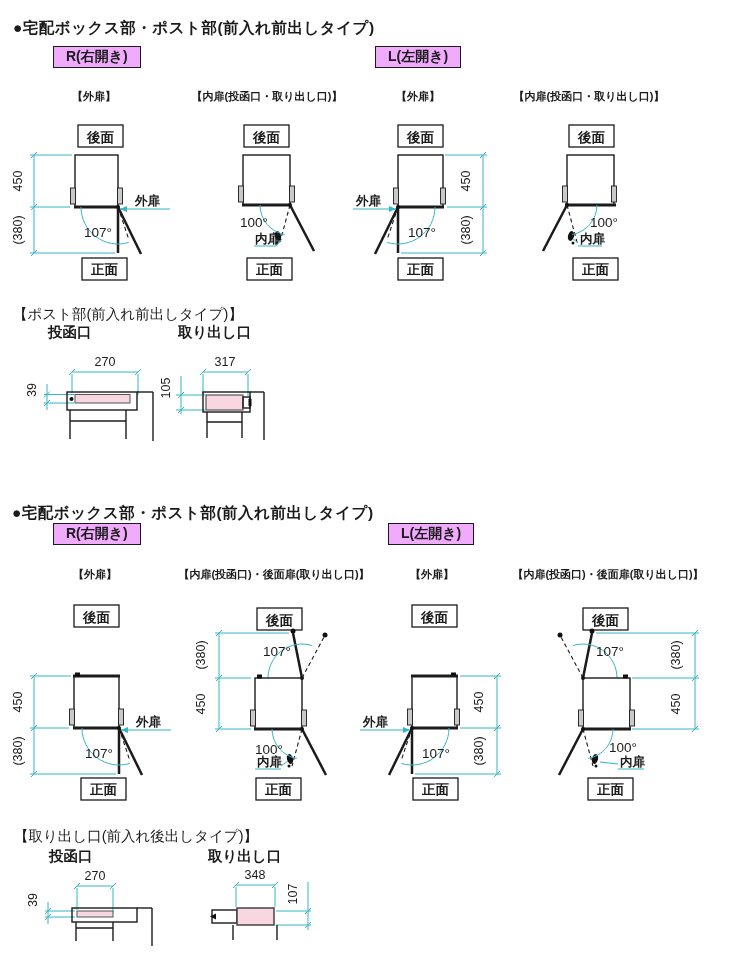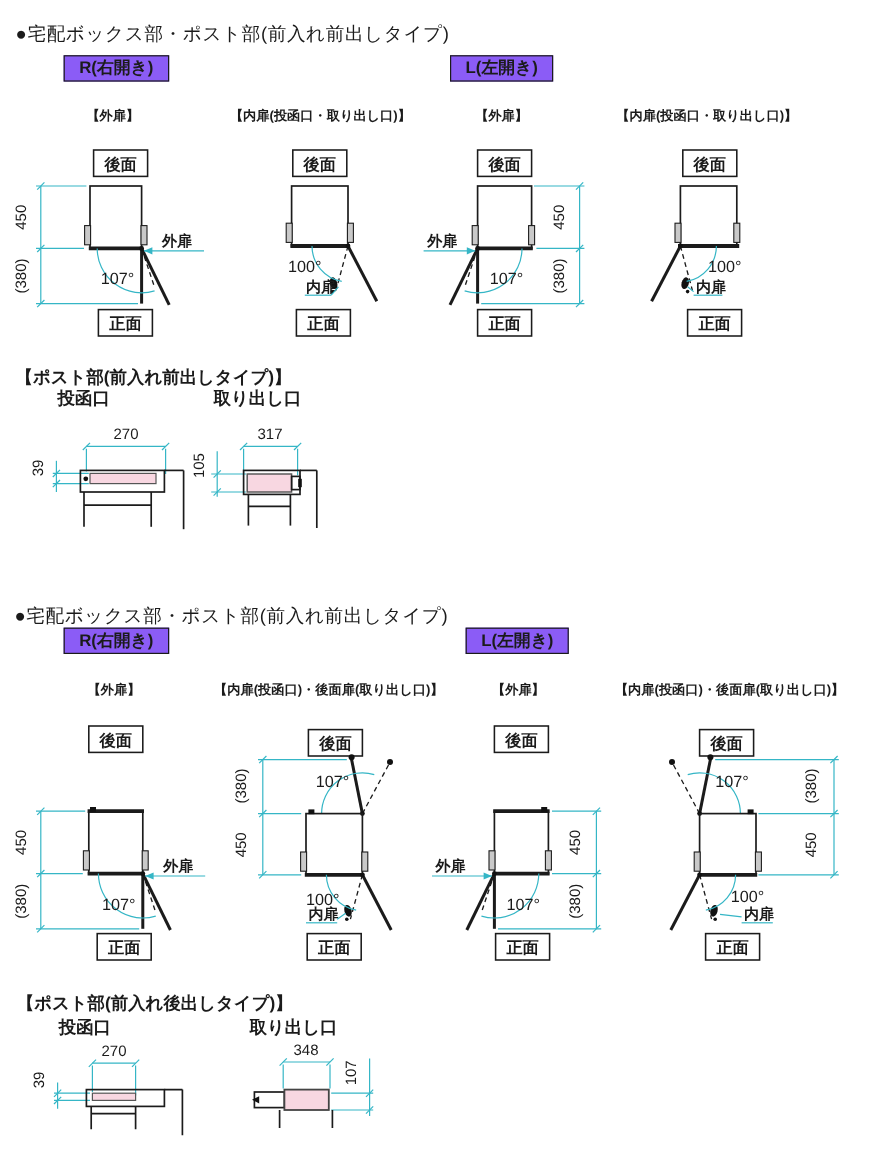--- a/index.html
+++ b/index.html
@@ -1,22 +1,22 @@
 <!DOCTYPE html>
 <html><head>
 <meta charset="utf-8">
 <style>
   html,body{margin:0;padding:0}
   body{width:740px;height:963px;position:relative;background:#ffffff;
        font-family:"Liberation Sans",sans-serif;color:#1b1b1b;overflow:hidden}
   .abs{position:absolute}
-  .hdr{font-weight:normal;font-size:15.5px;letter-spacing:.5px;white-space:nowrap}
-  .sub{font-weight:bold;font-size:14.5px;white-space:nowrap}
+  .hdr{font-weight:bold;font-size:15.5px;letter-spacing:.5px;white-space:nowrap}
+  .sub{font-weight:normal;font-size:14.5px;white-space:nowrap}
   .rl{border:1.6px solid #1b1b1b;font-weight:bold;font-size:14px;text-align:center;
-      padding:1px 12px;background:#8b5cf6;white-space:nowrap}
+      padding:1px 12px;background:#f0abfc;white-space:nowrap}
   .col{font-weight:bold;font-size:11px;text-align:center;white-space:nowrap}
   .plabel{font-weight:bold;font-size:14.5px;text-align:left;white-space:nowrap}
   svg{position:absolute;overflow:visible}
   svg text{font-family:"Liberation Sans",sans-serif}
   .lb rect{fill:#fff;stroke:#1b1b1b;stroke-width:1.3}
   .lb text{font-weight:bold;font-size:13.5px;fill:#1b1b1b;text-anchor:middle}
   .dim{font-size:12.5px;fill:#1b1b1b;text-anchor:middle}
   .ang{font-size:13.5px;fill:#1b1b1b;text-anchor:middle}
   .dr{font-weight:bold;font-size:12.5px;fill:#1b1b1b}
   .k{stroke:#1b1b1b;fill:none;stroke-width:1.4}
@@ -439,21 +439,21 @@
       <line class="cy" x1="152" y1="140" x2="158" y2="134"></line>
     <text class="dim" x="140" y="63" transform="rotate(-90 140 63)">(380)</text>
     <text class="dim" x="140" y="112" transform="rotate(-90 140 112)">450</text>
   </g>
   <g class="lb">
     <rect x="48" y="186" width="45" height="22"></rect>
       <text x="70.5" y="202">正面</text>
   </g>
 </svg>
 
-<div class="abs sub" style="left:14px;top:827px">【ポスト部(前入れ後出しタイプ)】</div>
+<div class="abs sub" style="left:14px;top:827px">【取り出し口(前入れ後出しタイプ)】</div>
 <div class="abs plabel" style="left:49px;top:847px;width:90px">投函口</div>
 <div class="abs plabel" style="left:208px;top:847px;width:100px">取り出し口</div>
 
 <svg style="left:20px;top:862px" width="170" height="100">
   <g>
     <text class="dim" x="75" y="18">270</text>
     <line class="cy" x1="57" y1="24" x2="93" y2="24"></line>
     <line class="cy" x1="54" y1="27" x2="60" y2="21"></line>
       <line class="cy" x1="90" y1="27" x2="96" y2="21"></line>
     <line class="cy" x1="57" y1="26" x2="57" y2="48"></line>

